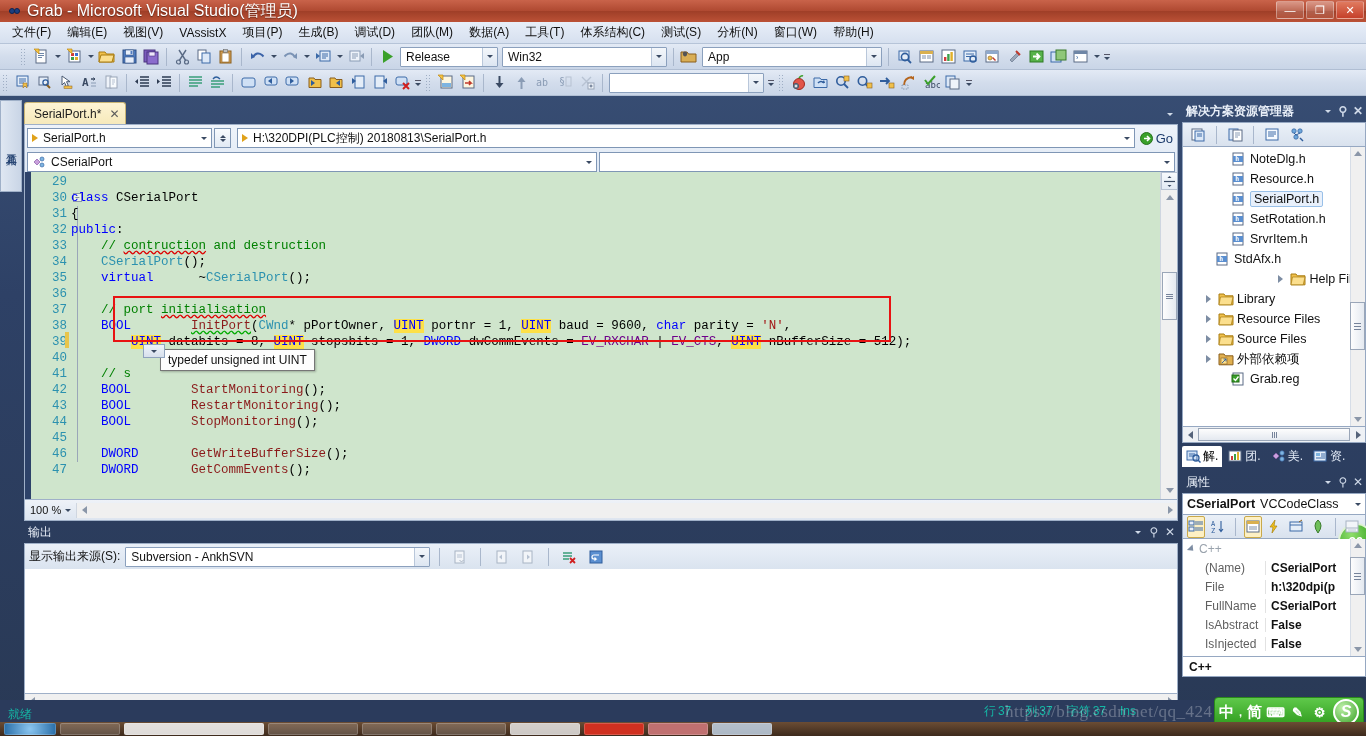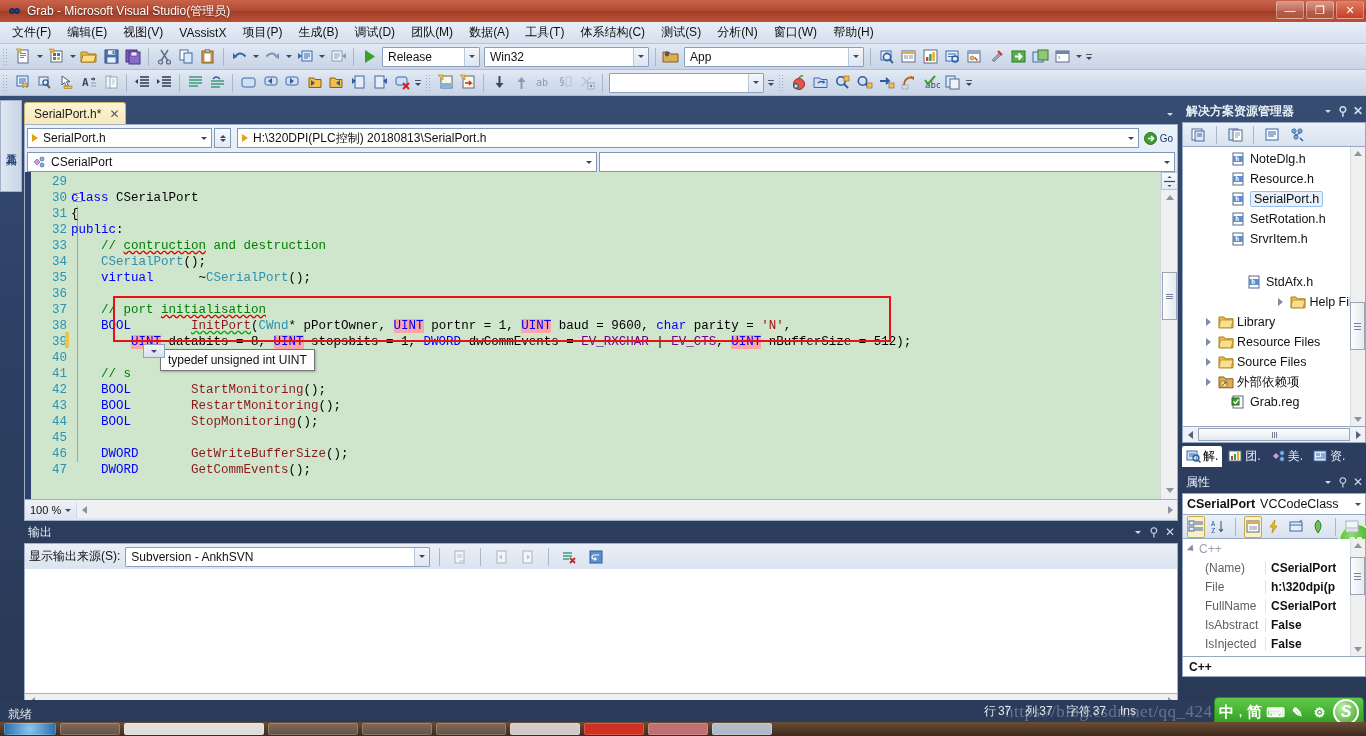--- a/index.html
+++ b/index.html
@@ -24,21 +24,21 @@
     display:flex; align-items:center;
   }
   .titlebar .tb-ico {
     width:16px;height:16px;margin:0 5px 0 6px;display:flex;align-items:center;justify-content:center;
   }
   .titlebar .tb-ico i {
     display:inline-block;width:6px;height:6px;border-radius:50%;
     background:#1c3f80;border:1px solid #0d2350;margin-right:-1px;
   }
   .title-text {
-    color:#fff; font-size:12px; text-shadow:0 1px 1px rgba(0,0,0,.45);
+    color:#fff; font-size:16px; text-shadow:0 1px 1px rgba(0,0,0,.45);
     white-space:nowrap;
   }
   .win-btns { position:absolute; right:2px; top:1px; display:flex; gap:2px; }
   .win-btn {
     width:28px;height:18px; border:1px solid rgba(255,255,255,.35);
     background: linear-gradient(180deg,rgba(255,255,255,.35),rgba(255,255,255,.05));
     color:#fff; font-size:11px; display:flex;align-items:center;justify-content:center;
     border-radius:2px;
   }
   .win-btn.close { background: linear-gradient(180deg,#e07a5f,#c5402a); }
@@ -52,21 +52,21 @@
   }
   .menu-item { padding:3px 8px; color:#111; font-size:12px; white-space:nowrap; }
 
   
   .toolbar {
     position:absolute; left:0; width:1366px; height:26px;
     background: linear-gradient(180deg,#e3eaf5 0%, #d3ddec 50%, #c9d5e7 100%);
     border-bottom:1px solid #b0bed3;
     display:flex; align-items:center;
   }
-  .toolbar.row1 { top:44px; }
+  .toolbar.row1 { top:44px;padding-left:18px; }
   .toolbar.row2 { top:70px; }
   .grip { width:7px;height:18px;margin:0 3px 0 2px;
     background-image: radial-gradient(circle, #98a8bf 1px, transparent 1px);
     background-size: 3px 3px; opacity:.9;}
   .tb-sep { width:1px;height:18px;background:#a9b7cc;margin:0 4px; }
   .tb-btn {
     width:22px;height:22px; display:flex;align-items:center;justify-content:center;
     border-radius:2px; position:relative;
   }
   .tb-btn svg { display:block; }
@@ -131,21 +131,21 @@
     color:#000; white-space:pre;
   }
   .ln { position:absolute; right:4px; font-family:"Liberation Mono",monospace; font-size:12.5px;
         line-height:16px; color:#2b91af; text-align:right; }
   .kw { color:#0000ff; }
   .cm { color:#008000; }
   .ty { color:#2b91af; }
   .mac { color:#6f008a; }
   .str { color:#a31515; }
   .fn  { color:#8b1a1a; }
-  .hl  { background:#fca5a5; }
+  .hl  { background:#fde047; }
   .squig { text-decoration: underline wavy #d00; text-decoration-skip-ink:none; }
   .squig-grn { text-decoration: underline wavy #0a0; text-decoration-skip-ink:none; }
 
   .redbox { position:absolute; border:2px solid #e81212; pointer-events:none; }
   .tooltip {
     position:absolute; background:#fdfdfd; border:1px solid #767676;
     font-size:12px; color:#111; padding:3px 7px; box-shadow:1px 1px 2px rgba(0,0,0,.25);
     white-space:nowrap;
   }
 
@@ -208,21 +208,21 @@
   }
 
   
   .leftstrip { position:absolute; left:0; top:100px; width:22px; height:390px; }
   .vtab { width:22px; background:linear-gradient(90deg,#dfe7f2,#c9d5e6); border:1px solid #9fb0c8;
     color:#1a3a6b; font-size:11px; writing-mode:vertical-rl; text-orientation:mixed;
     display:flex; align-items:center; justify-content:center; padding:6px 0; gap:3px; }
 
   
   .statusbar { position:absolute; left:0; top:700px; width:1366px; height:28px;
-     background:#2b3b5c; display:flex; align-items:center; color:#e5e5e5; font-size:12px; padding-left:8px; }
+     background:#2b3b5c; display:flex; align-items:center; color:#14b8a6; font-size:12px; padding-left:8px; }
   .st-right { position:absolute; right:230px; top:0; height:22px; display:flex; align-items:center; gap:14px; }
   .st-item { display:flex; align-items:center; gap:2px; }
 
   
   .watermark { position:absolute; left:1005px; top:702px; font-family:"Liberation Serif",serif;
      font-size:17px; color:rgba(255,255,255,.28); white-space:nowrap; letter-spacing:.5px;}
 
   
   .imebar { position:absolute; right:2px; top:697px; width:150px; height:30px;
      background: linear-gradient(180deg,#5fc94a,#2f9b1e); border-radius:4px;
@@ -764,21 +764,21 @@
             <span style="flex:1">H:\320DPI(PLC控制) 20180813\SerialPort.h</span>
             <span class="drop">
                 <span class="caret-dn"></span>
               </span>
           </div>
           <div style="display:flex;align-items:center;gap:2px;padding:0 2px">
             <svg width="15" height="15" viewBox="0 0 15 15">
                 <circle cx="7.5" cy="7.5" r="6" fill="#39a02a" stroke="#27711c"></circle>
                 <path d="M5 7.5 h5 M8 5 l2.5 2.5 -2.5 2.5" stroke="#fff" stroke-width="1.6" fill="none"></path>
               </svg>
-            <span style="font-size:10px;color:#1b3a6b">Go</span>
+            <span style="font-size:13px;color:#1b3a6b">Go</span>
           </div>
         </div>
         <div class="navrow">
           <div class="nv-combo" style="width:570px">
             <span class="cls-icon">
               <svg width="14" height="14" viewBox="0 0 14 14">
                   <path d="M2 7 l3-3 3 3 -3 3z" fill="#c9a0dc" stroke="#8a5aa8" stroke-width=".7"></path>
                   <circle cx="10" cy="4" r="2" fill="#7eb4e0" stroke="#3c6aa8" stroke-width=".7"></circle>
                   <circle cx="10" cy="10" r="2" fill="#7eb4e0" stroke="#3c6aa8" stroke-width=".7"></circle>
                 </svg>
@@ -1024,21 +1024,21 @@
           </div>
           <div class="tnode" style="padding-left: 32px;">
             <span class="tw"></span>
             <span class="fico"><svg width="14" height="14" viewBox="0 0 14 14">
                 <rect x="2" y="1" width="10" height="12" fill="#fff" stroke="#5a6b85"></rect>
                 <rect x="2" y="4" width="10" height="6" fill="#5b8fd0"></rect>
                 <text x="4.2" y="9.4" font-size="6.5" fill="#fff" font-family="monospace" font-weight="bold">h</text>
               </svg></span>
             <span class="lbl">SrvrItem.h</span>
           </div>
-          <div class="tnode" style="padding-left: 48px; margin-top: 23px;">
+          <div class="tnode" style="padding-left: 16px;">
             <span class="tw"></span>
             <span class="fico"><svg width="14" height="14" viewBox="0 0 14 14">
                 <rect x="2" y="1" width="10" height="12" fill="#fff" stroke="#5a6b85"></rect>
                 <rect x="2" y="4" width="10" height="6" fill="#5b8fd0"></rect>
                 <text x="4.2" y="9.4" font-size="6.5" fill="#fff" font-family="monospace" font-weight="bold">h</text>
               </svg></span>
             <span class="lbl">StdAfx.h</span>
           </div>
           <div class="tnode" style="padding-left: 18px; justify-content: flex-end;">
             <span class="tw">

